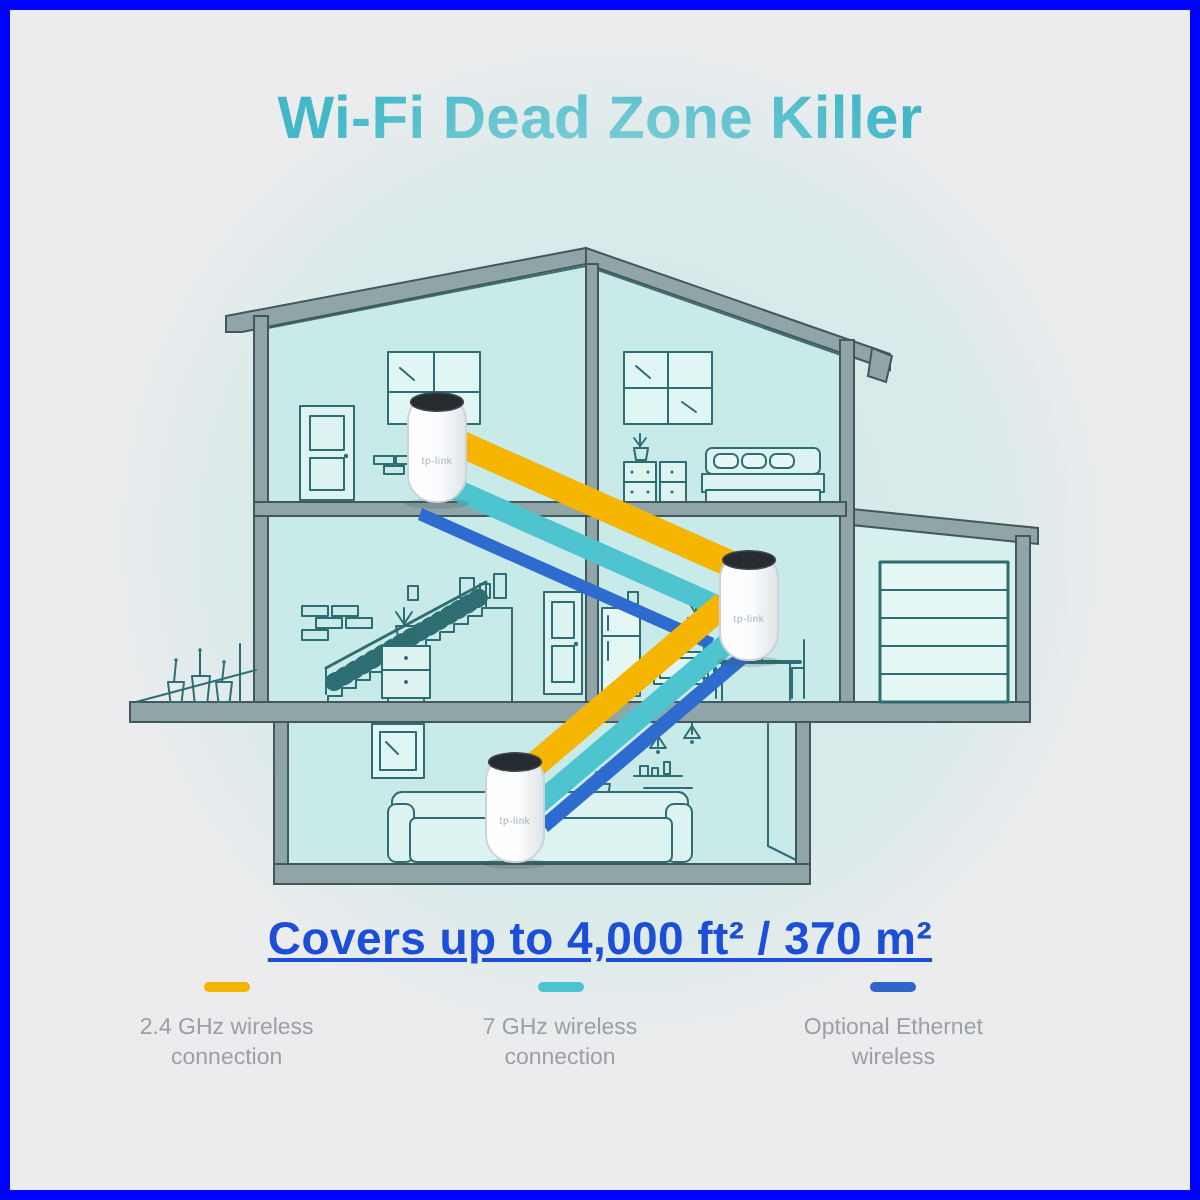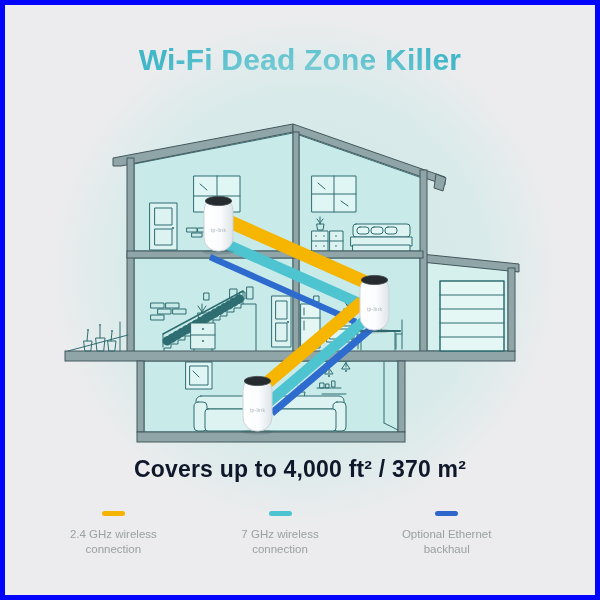--- a/index.html
+++ b/index.html
@@ -8,23 +8,23 @@
     border:5px solid #0103fa; background:#ececee; overflow:hidden;
     font-family:"Liberation Sans", sans-serif;
   }
   .title {
     position:absolute; left:0; right:0; top:38px; margin:0; text-align:center;
     font-size:30px; font-weight:bold; letter-spacing:0.2px; color:#41b7c8;
   }
   .house { position:absolute; left:-5px; top:-5px; width:600px; height:600px; }
   .coverage {
     position:absolute; left:0; right:0; top:451px; text-align:center;
-    font-size:23px; font-weight:bold; color:#0f172a; letter-spacing:0.2px;
+    font-size:23px; font-weight:bold; color:#1d4ed8; letter-spacing:0.2px;text-decoration:underline;
   }
-  .legend { position:absolute; top:506px; left:25px; right:65px; display:flex; }
+  .legend { position:absolute; top:486px; left:25px; right:65px; display:flex; }
   .legend-item { flex:1; display:flex; flex-direction:column; align-items:center; }
   .dash { width:23px; height:4.5px; border-radius:2.5px; background:#ccc; }
   .legend-label { margin-top:11px; font-size:11.5px; line-height:1.35; color:#9aa0a3; text-align:center; }
 
   
   .room  { fill:#c8eae8; stroke:#3a7075; stroke-width:1; }
   .room2 { fill:#d6f0ee; stroke:#3a7075; stroke-width:1; }
   .struct > * { fill:#8fa5a8; stroke:#44585c; stroke-width:1; }
   .furn { stroke:#2e6d71; stroke-width:1; fill:none; stroke-linecap:round; stroke-linejoin:round; }
   .f1 { fill:#dcf3f1; }
@@ -291,18 +291,18 @@
       <span class="dash" style="background: rgb(76, 195, 208);"></span>
       <div class="legend-label">
         <div>7 GHz wireless</div>
         <div>connection</div>
       </div>
     </div>
     <div class="legend-item">
       <span class="dash" style="background: rgb(47, 102, 204);"></span>
       <div class="legend-label">
         <div>Optional Ethernet</div>
-        <div>backhaul</div>
+        <div>wireless</div>
       </div>
     </div>
   </div>
 
 </div>
 
 </body></html>

